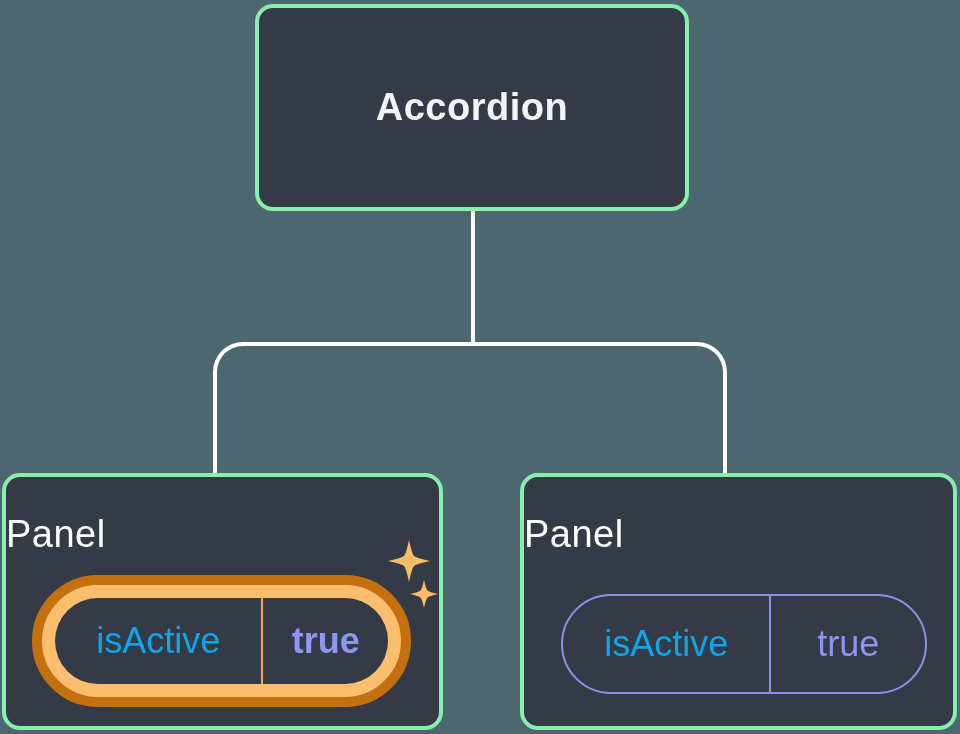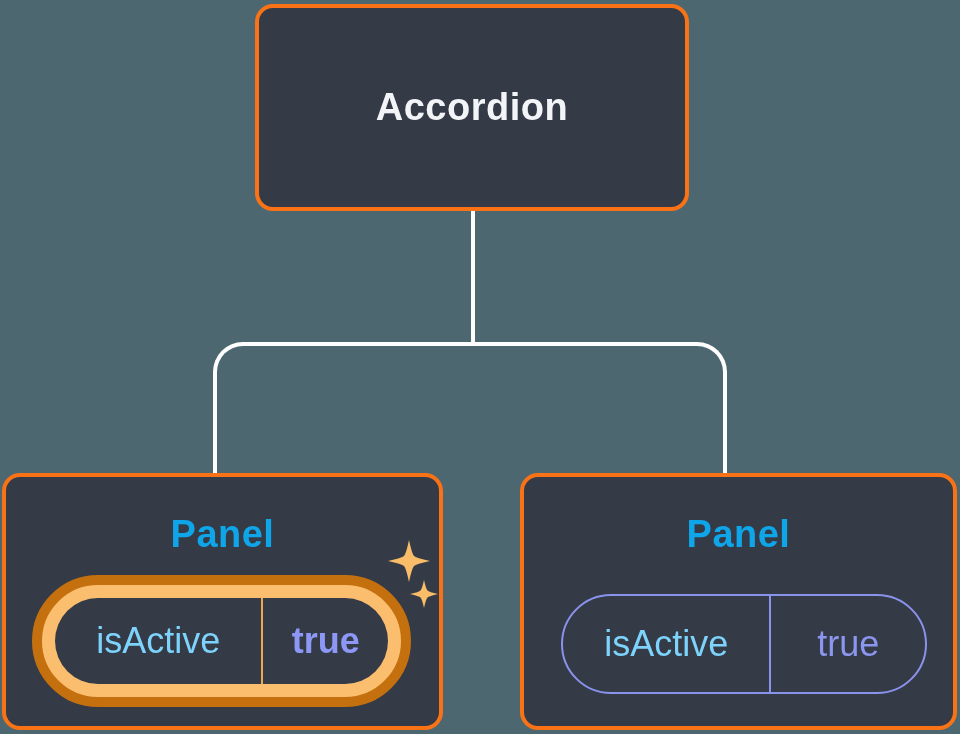--- a/index.html
+++ b/index.html
@@ -16,21 +16,21 @@
   }
   .canvas {
     position: absolute;
     inset: 0;
   }
 
   
   .node {
     position: absolute;
     background: #343a46;
-    border: 4px solid #f97316;
+    border: 4px solid #86efac;
     border-radius: 18px;
     box-sizing: border-box;
   }
   .node-root {
     left: 255px; top: 4px;
     width: 434px; height: 207px;
     display: flex;
     align-items: center;
     justify-content: center;
   }
@@ -44,24 +44,23 @@
     left: 2px; top: 473px;
     width: 441px; height: 257px;
   }
   .node-panel-right {
     left: 520px; top: 473px;
     width: 437px; height: 257px;
   }
   .panel-title {
     position: absolute;
     top: 36px; left: 0; right: 0;
-    text-align: center;
-    color: #0ea5e9;
+    color: #ffffff;
     font-size: 38px;
-    font-weight: 700;
+    font-weight: 400;
     letter-spacing: 0.5px;
   }
 
   
   .connector-stem {
     position: absolute;
     left: 471px; top: 209px;
     width: 4px; height: 137px;
     background: #ffffff;
   }
@@ -105,21 +104,21 @@
     border-radius: 999px;
     display: flex;
     align-items: stretch;
     overflow: hidden;
   }
   .pill-section-name {
     flex: 0 0 62%;
     display: flex;
     align-items: center;
     justify-content: center;
-    color: #7dd3fc;
+    color: #0ea5e9;
     font-size: 36px;
   }
   .pill-plain .pill-section-name {
     flex: 0 0 57%;
   }
   .pill-section-value {
     flex: 1;
     display: flex;
     align-items: center;
     justify-content: center;

